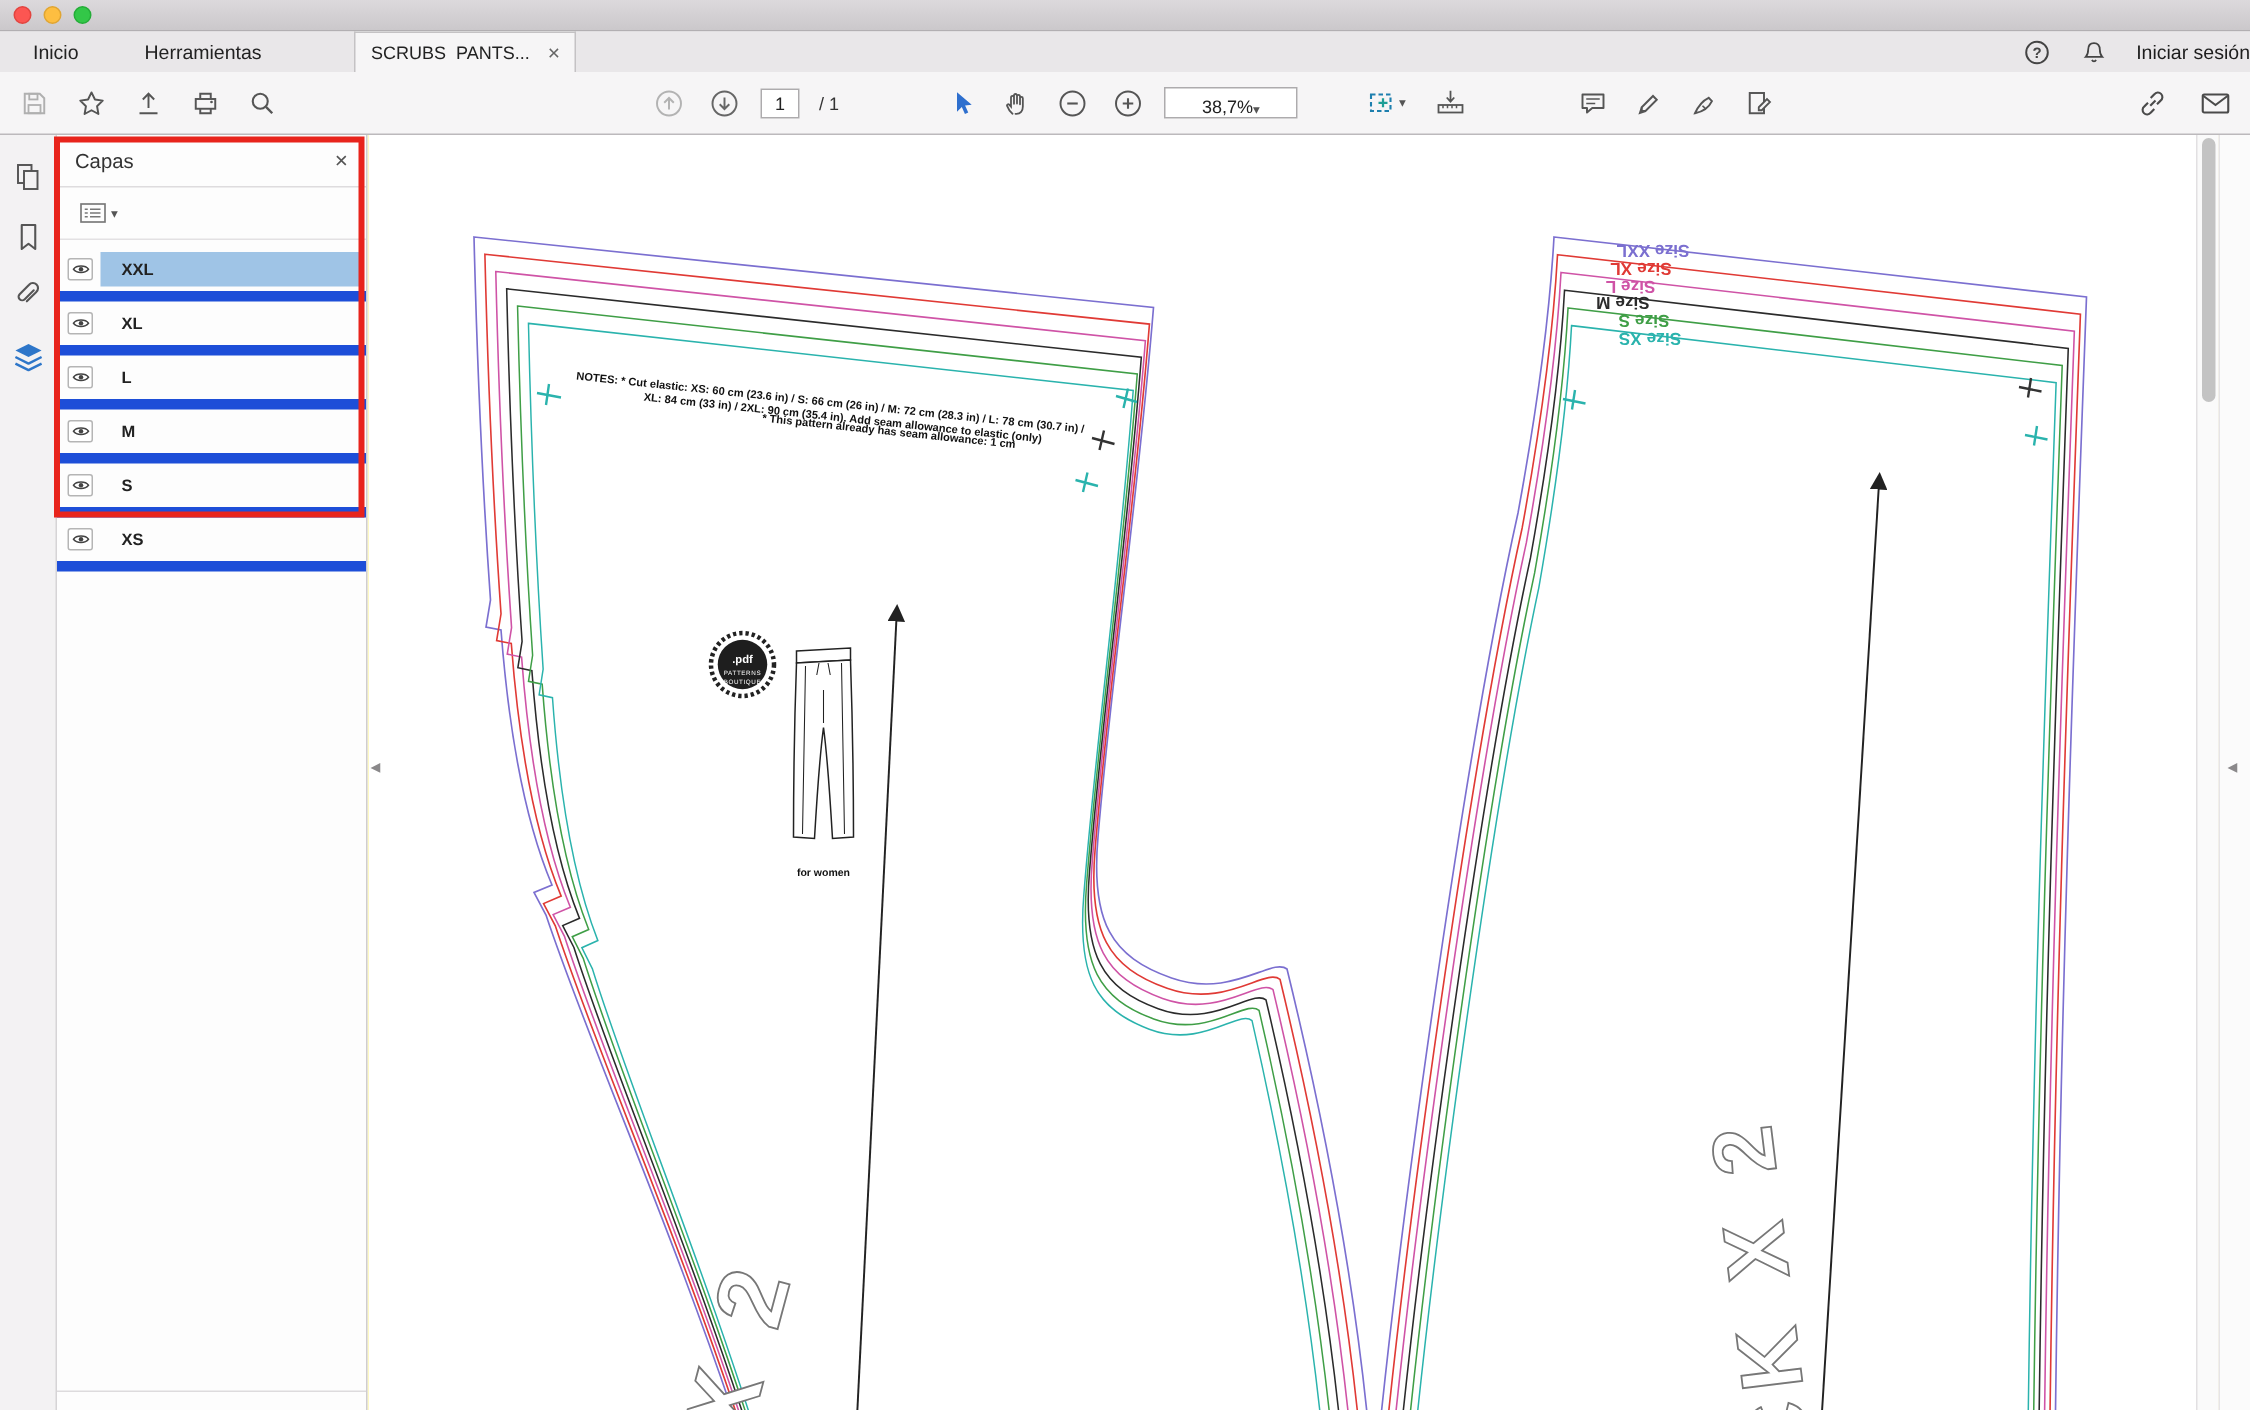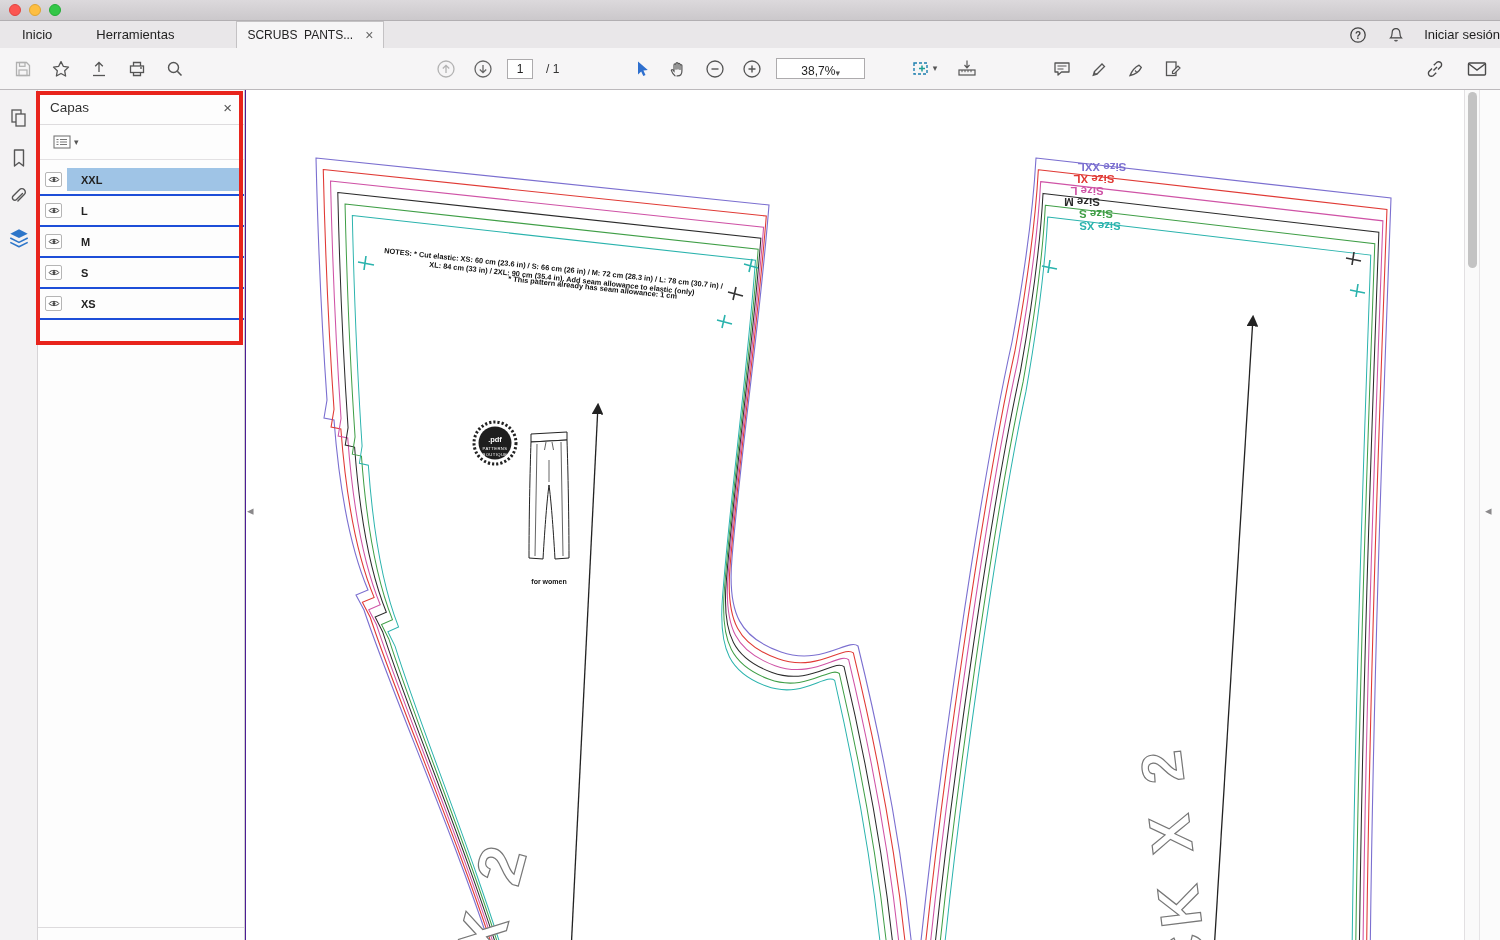--- a/index.html
+++ b/index.html
@@ -40,35 +40,35 @@
   .tbtn{width:26px;height:26px;display:flex;align-items:center;justify-content:center;border-radius:3px;}
   .sp{width:18px;}
   .page-input{width:24px;height:18px;border:1px solid #adabad;background:#fff;text-align:center;
     font-size:12px;font-family:"Liberation Sans",sans-serif;color:#222;padding:0;}
   .page-total{font-size:12px;color:#333;margin-left:2px;}
   .zoom-box{height:21px;min-width:62px;border:1px solid #adabad;background:#fff;display:flex;
     align-items:flex-end;justify-content:space-between;padding:0 24px;box-sizing:border-box;}
   .zoom-box span.v{font-size:12px;color:#222;}
   .caret{font-size:9px;color:#555;line-height:1;}
   
-  .main{position:absolute;left:0;top:90px;width:1500px;height:850px;background:#4c1d95;}
+  .main{position:absolute;left:0;top:90px;width:1500px;height:850px;background:#fef9c3;}
   .rail{position:absolute;left:0;top:0;bottom:0;width:38px;background:#f3f2f3;
     border-right:1px solid #d6d4d6;box-sizing:border-box;display:flex;flex-direction:column;
     align-items:center;padding-top:16px;gap:16px;}
   .rail .tbtn{width:24px;height:24px;}
   .panel{position:absolute;left:38px;top:0;bottom:0;width:207px;background:#fdfdfd;
     border-right:1px solid #cfcdcf;box-sizing:border-box;}
   .panel-header{height:34px;display:flex;align-items:center;justify-content:space-between;
     padding:0 12px;border-bottom:1px solid #dedcde;}
   .panel-title{font-size:13.5px;color:#333;}
   .panel-close{font-size:15px;color:#555;cursor:default;}
   .panel-opts{height:34px;display:flex;align-items:center;padding:0 12px;border-bottom:1px solid #e3e1e3;gap:4px;}
   .opts-btn{display:flex;align-items:center;gap:3px;border:1px solid transparent;padding:2px;}
   .layer-rows{margin-top:5px;}
-  .layer-row{height:29px;display:flex;align-items:center;border-bottom:2px solid #1d4ed8;}
+  .layer-row{height:29px;display:flex;align-items:center;border-bottom:7px solid #1d4ed8;}
   .eye-box{width:17px;height:15px;border:1px solid #b5b5b5;border-radius:2px;background:#fff;
     margin-left:7px;display:flex;align-items:center;justify-content:center;box-sizing:border-box;}
   .layer-label{flex:1;height:23px;margin-left:5px;margin-right:2px;display:flex;align-items:center;
     padding-left:14px;font-size:11px;font-weight:bold;color:#222;}
   .layer-row.selected .layer-label{background:#9fc4e6;}
   .panel-footline{position:absolute;left:0;right:0;bottom:12px;height:1px;background:#dddbdd;}
   .annotation{position:absolute;left:36px;top:1px;width:207px;height:254px;
     border:4px solid #e8241c;box-sizing:border-box;z-index:20;pointer-events:none;}
   .canvas{position:absolute;left:246px;top:0;width:1218px;height:850px;background:#fff;overflow:hidden;}
   .scrollbar{position:absolute;left:1464px;top:0;bottom:0;width:15px;background:#fafafa;
@@ -302,20 +302,29 @@
           </span>
         <span class="layer-label">XXL</span>
       </div>
       <div class="layer-row">
         <span class="eye-box">
             <svg width="12" height="9" viewBox="0 0 12 9">
               <path d="M1 4.5C3 1.7 9 1.7 11 4.5 9 7.3 3 7.3 1 4.5z" fill="none" stroke="#444" stroke-width="1"></path>
               <circle cx="6" cy="4.5" r="1.5" fill="#444"></circle>
             </svg>
           </span>
+        <span class="layer-label">XL</span>
+      </div>
+      <div class="layer-row">
+        <span class="eye-box">
+            <svg width="12" height="9" viewBox="0 0 12 9">
+              <path d="M1 4.5C3 1.7 9 1.7 11 4.5 9 7.3 3 7.3 1 4.5z" fill="none" stroke="#444" stroke-width="1"></path>
+              <circle cx="6" cy="4.5" r="1.5" fill="#444"></circle>
+            </svg>
+          </span>
         <span class="layer-label">L</span>
       </div>
       <div class="layer-row">
         <span class="eye-box">
             <svg width="12" height="9" viewBox="0 0 12 9">
               <path d="M1 4.5C3 1.7 9 1.7 11 4.5 9 7.3 3 7.3 1 4.5z" fill="none" stroke="#444" stroke-width="1"></path>
               <circle cx="6" cy="4.5" r="1.5" fill="#444"></circle>
             </svg>
           </span>
         <span class="layer-label">M</span>

